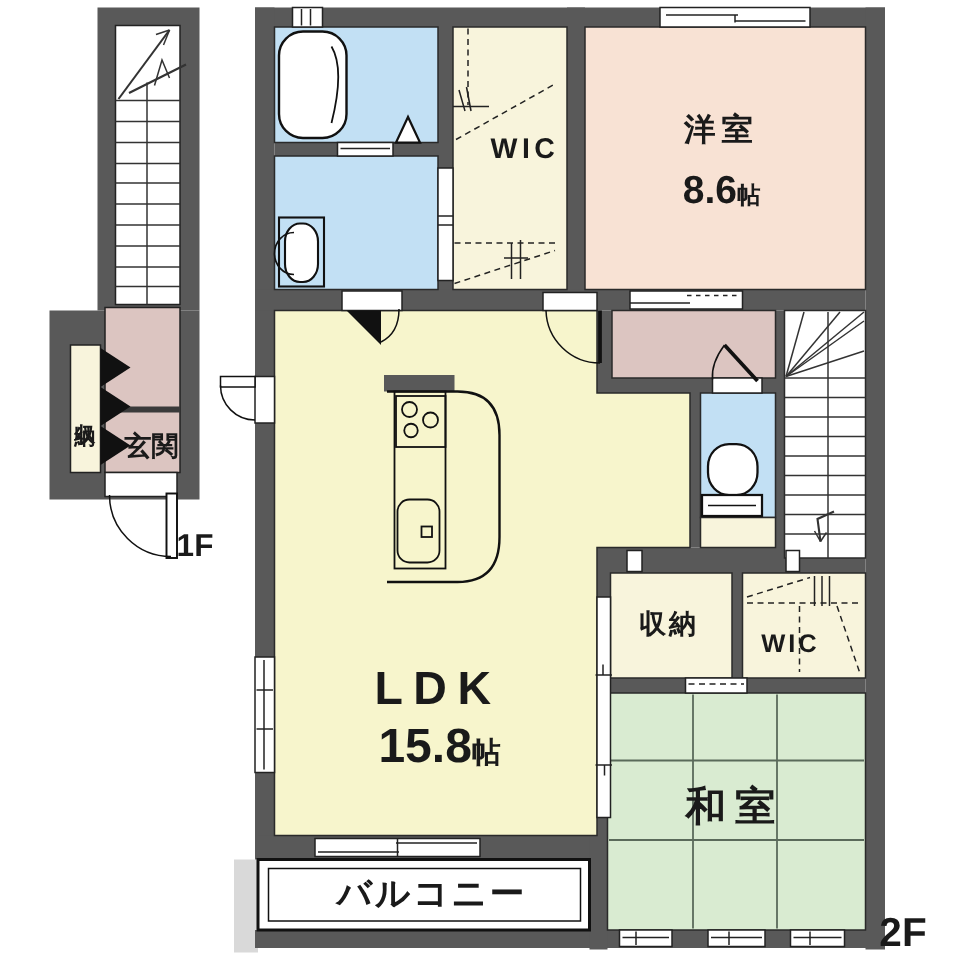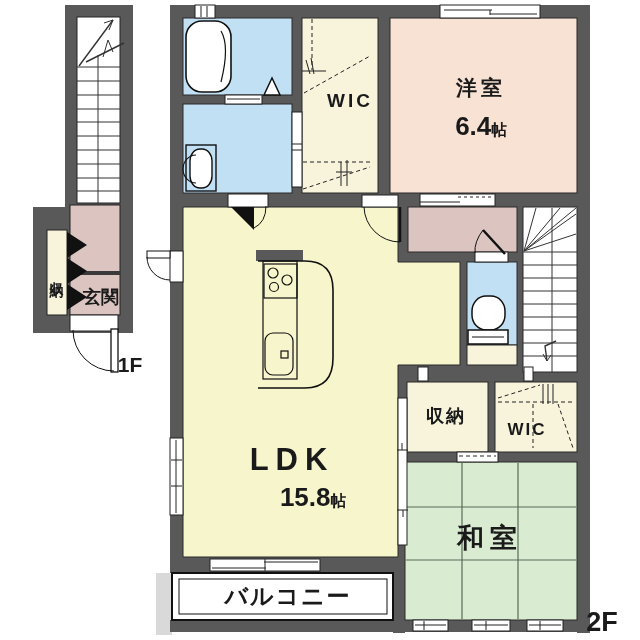--- a/index.html
+++ b/index.html
@@ -293,24 +293,24 @@
   </g>
 </svg>
 
   <div class="lbl v b" style="left:57px;top:273px;font-size:14px;">収納</div>
   <div class="lbl b" style="left:101px;top:297px;font-size:18px;text-align:center;">玄関</div>
   <div class="lbl b" style="left:130px;top:344px;font-size:21px;margin-top:20px;">1F</div>
 
   <div class="lbl b" style="left:350px;top:100px;font-size:19px;letter-spacing:3px;">WIC</div>
 
   <div class="lbl b" style="left:481px;top:87px;font-size:21px;letter-spacing:4px;">洋室</div>
-  <div class="lbl b" style="left:481px;top:126px;font-size:26px;"><span>6.4</span><span class="unit">帖</span></div>
+  <div class="lbl b" style="left:481px;top:126px;font-size:26px;"><span>8.6</span><span class="unit">帖</span></div>
 
   <div class="lbl b" style="left:292px;top:459px;font-size:31px;letter-spacing:7px;">LDK</div>
-  <div class="lbl b" style="left:293px;top:497px;font-size:26px;margin-left:20px;"><span>15.8</span><span class="unit">帖</span></div>
+  <div class="lbl b" style="left:293px;top:497px;font-size:32px;"><span>15.8</span><span class="unit">帖</span></div>
 
   <div class="lbl b" style="left:446px;top:416px;font-size:18px;letter-spacing:2px;">収納</div>
   <div class="lbl b" style="left:527px;top:429px;font-size:17px;letter-spacing:2px;">WIC</div>
 
   <div class="lbl" style="left:288px;top:596px;font-size:23px;font-weight:600;letter-spacing:2px;">バルコニー</div>
 
   <div class="lbl b" style="left:490px;top:538px;font-size:27px;letter-spacing:6px;">和室</div>
 
   <div class="lbl b" style="left:602px;top:622px;font-size:27px;">2F</div>
 </div>

